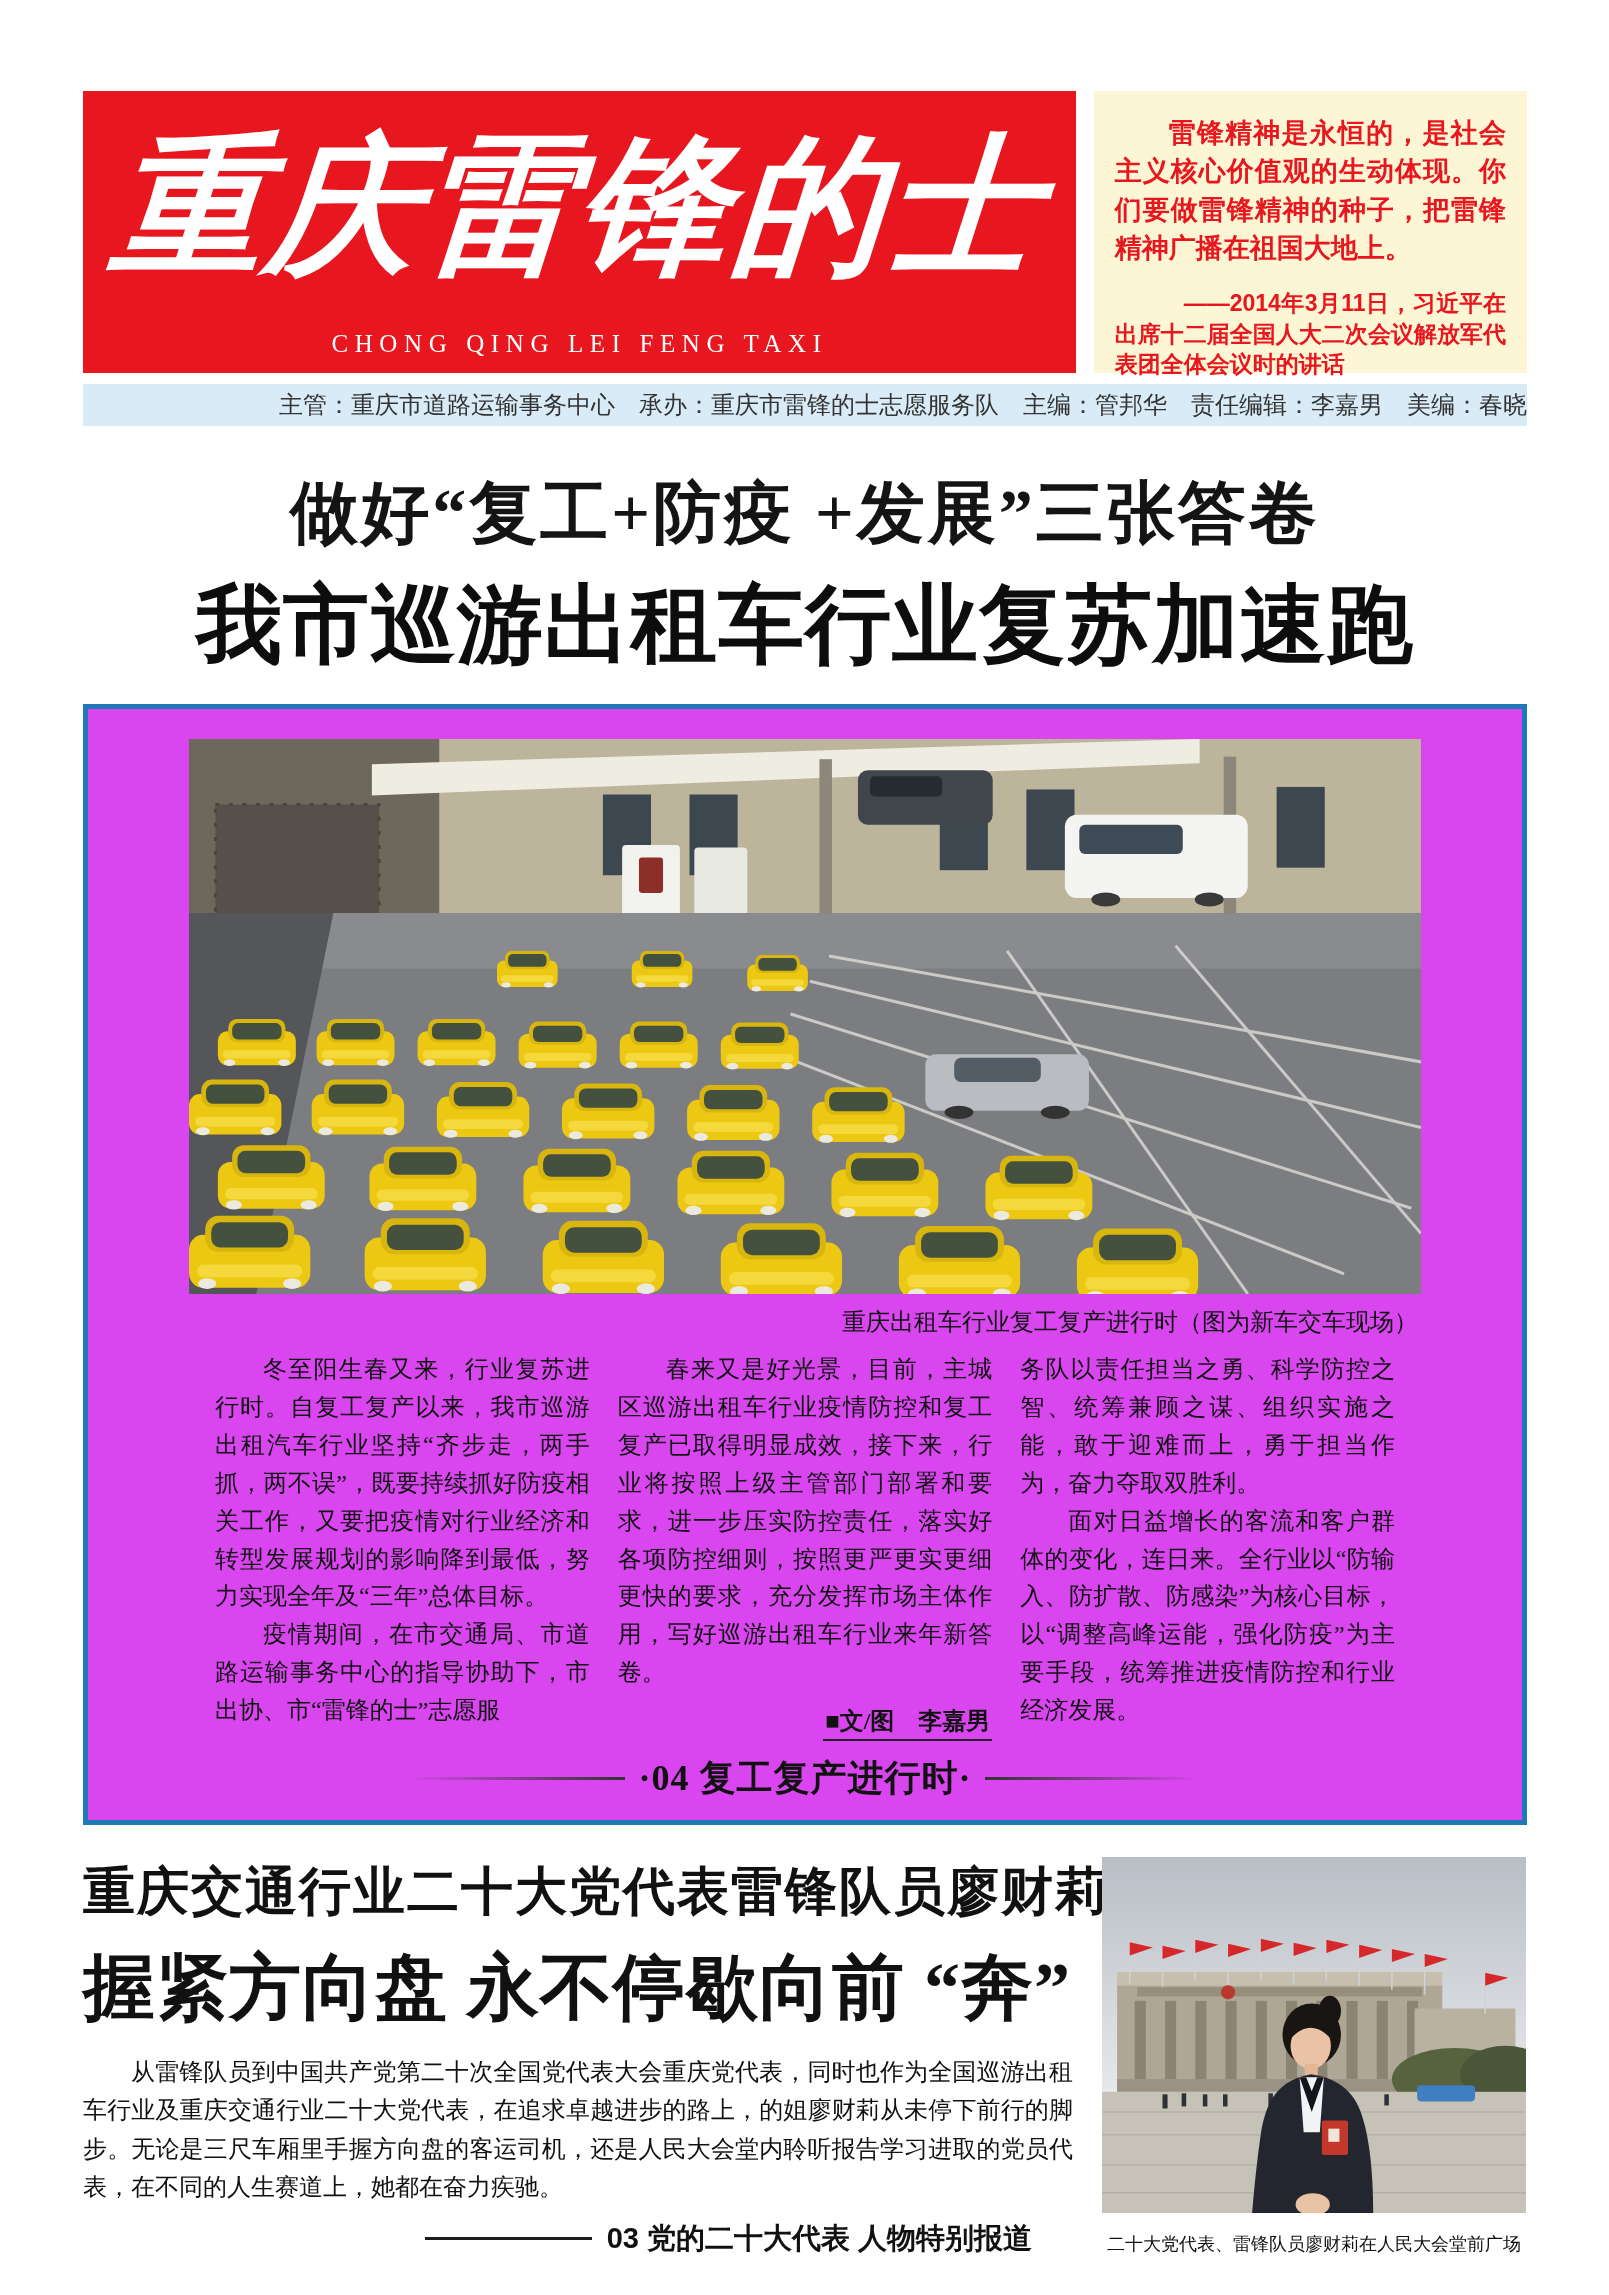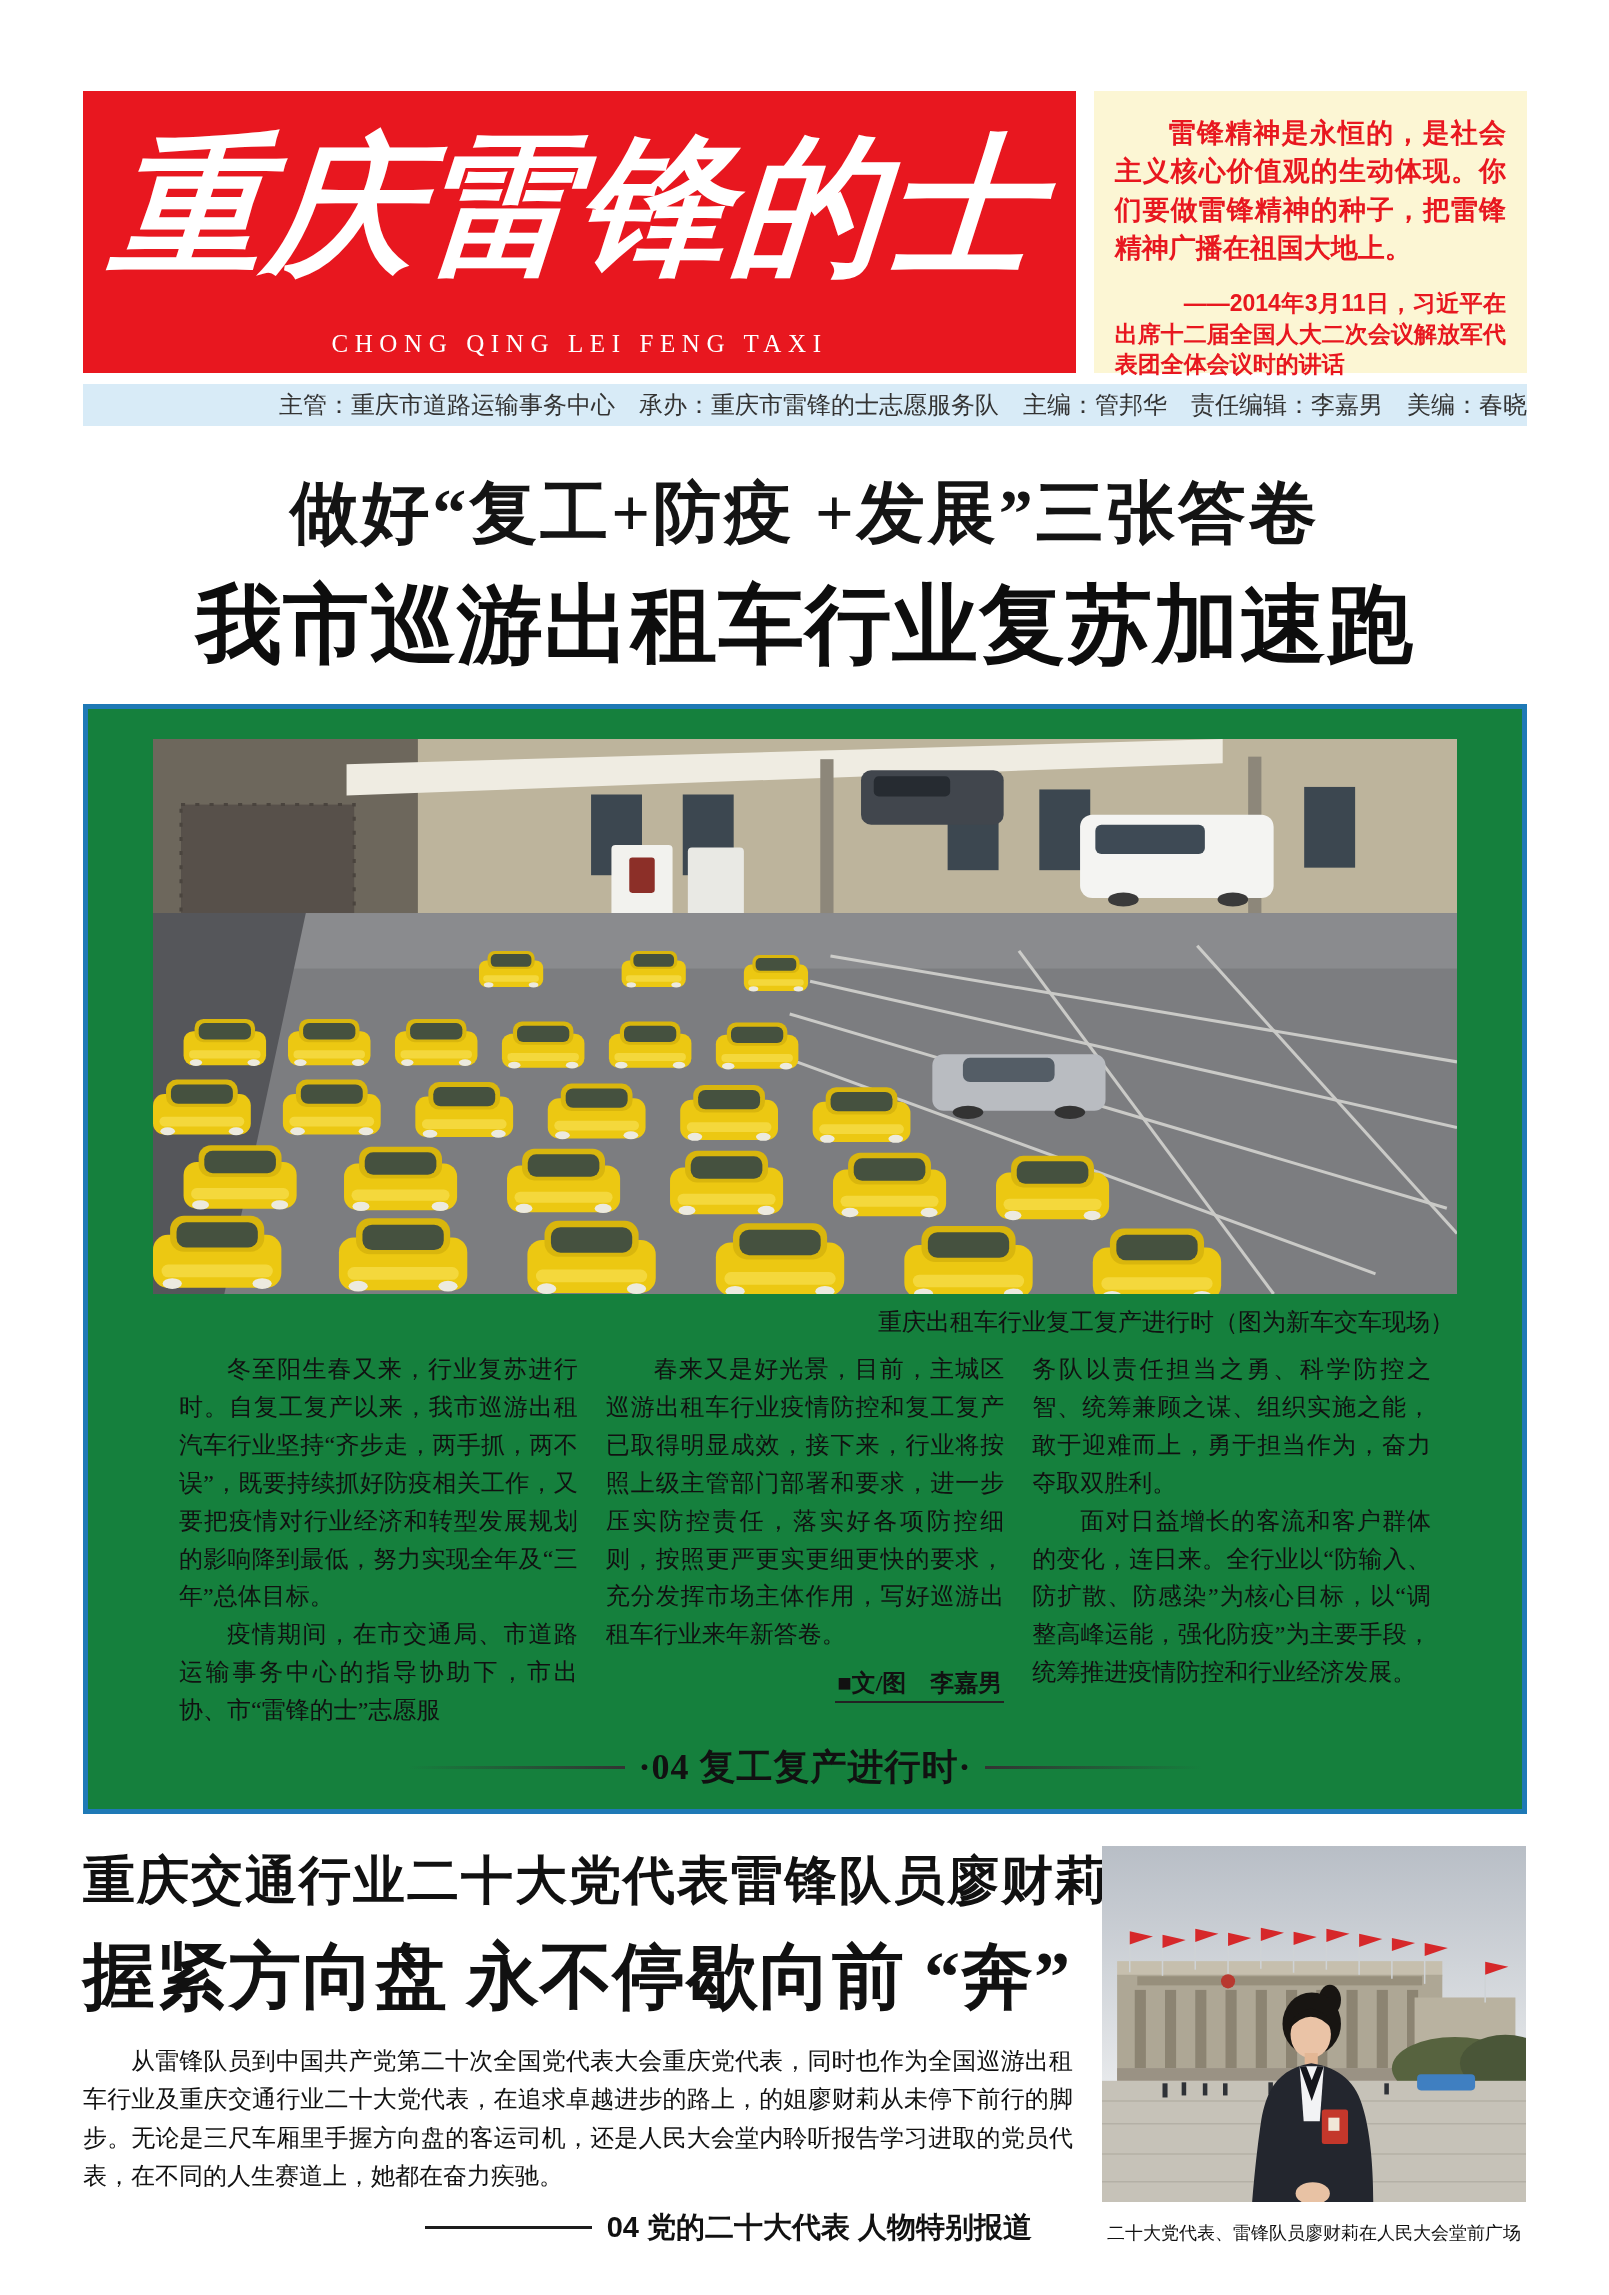--- a/index.html
+++ b/index.html
@@ -57,22 +57,22 @@
     margin-top:42px; text-align:center; font-size:68px; font-weight:600;
     letter-spacing:3px; color:#141414; white-space:nowrap;
   }
   .headline-main {
     margin-top:8px; text-align:center; font-size:86px; font-weight:900;
     letter-spacing:1px; color:#0d0d0d; white-space:nowrap;
   }
 
   
   .photo-frame {
-    margin-top:20px; border:5px solid #1e79b6; background:#15803d;
-    padding:30px 65px 0;
+    margin-top:20px; border:5px solid #1e79b6; background:#d946ef;
+    padding:30px 101px 0;
   }
   .lead-photo { width:100%; height:555px; display:block; }
   .photo-caption { text-align:right; font-size:24px; padding:12px 3px 0; color:#111; }
   .article { display:flex; gap:28px; padding:13px 26px 0; }
   .article .col { flex:1; font-size:24px; line-height:1.58; text-align:justify; }
   .article p.indent { text-indent:2em; }
   .byline { text-align:right; margin-top:11px; }
   .byline span {
     font-weight:bold; border-bottom:2px solid #222; padding:0 2px 5px; font-size:24px;
   }
@@ -240,21 +240,21 @@
       </div>
     </div>
 
     <div class="section2">
       <div class="sec2-left">
         <div class="kicker2">重庆交通行业二十大党代表雷锋队员廖财莉</div>
         <div class="headline2">握紧方向盘 永不停歇向前 “奔”</div>
         <p class="body2">从雷锋队员到中国共产党第二十次全国党代表大会重庆党代表，同时也作为全国巡游出租车行业及重庆交通行业二十大党代表，在追求卓越进步的路上，的姐廖财莉从未停下前行的脚步。无论是三尺车厢里手握方向盘的客运司机，还是人民大会堂内聆听报告学习进取的党员代表，在不同的人生赛道上，她都在奋力疾驰。</p>
         <div class="ref-row ref1">
           <div class="dash"></div>
-          <span>04 党的二十大代表 人物特别报道</span>
+          <span>03 党的二十大代表 人物特别报道</span>
         </div>
 
       </div>
 
       <div class="sec2-right">
         <svg class="portrait-photo" viewBox="0 0 841 705" preserveAspectRatio="none" aria-hidden="true">
           <defs>
             <linearGradient id="sky" x1="0" y1="0" x2="0" y2="1">
               <stop offset="0" stop-color="#b8bec6"></stop>
               <stop offset="1" stop-color="#e8eaec"></stop>

